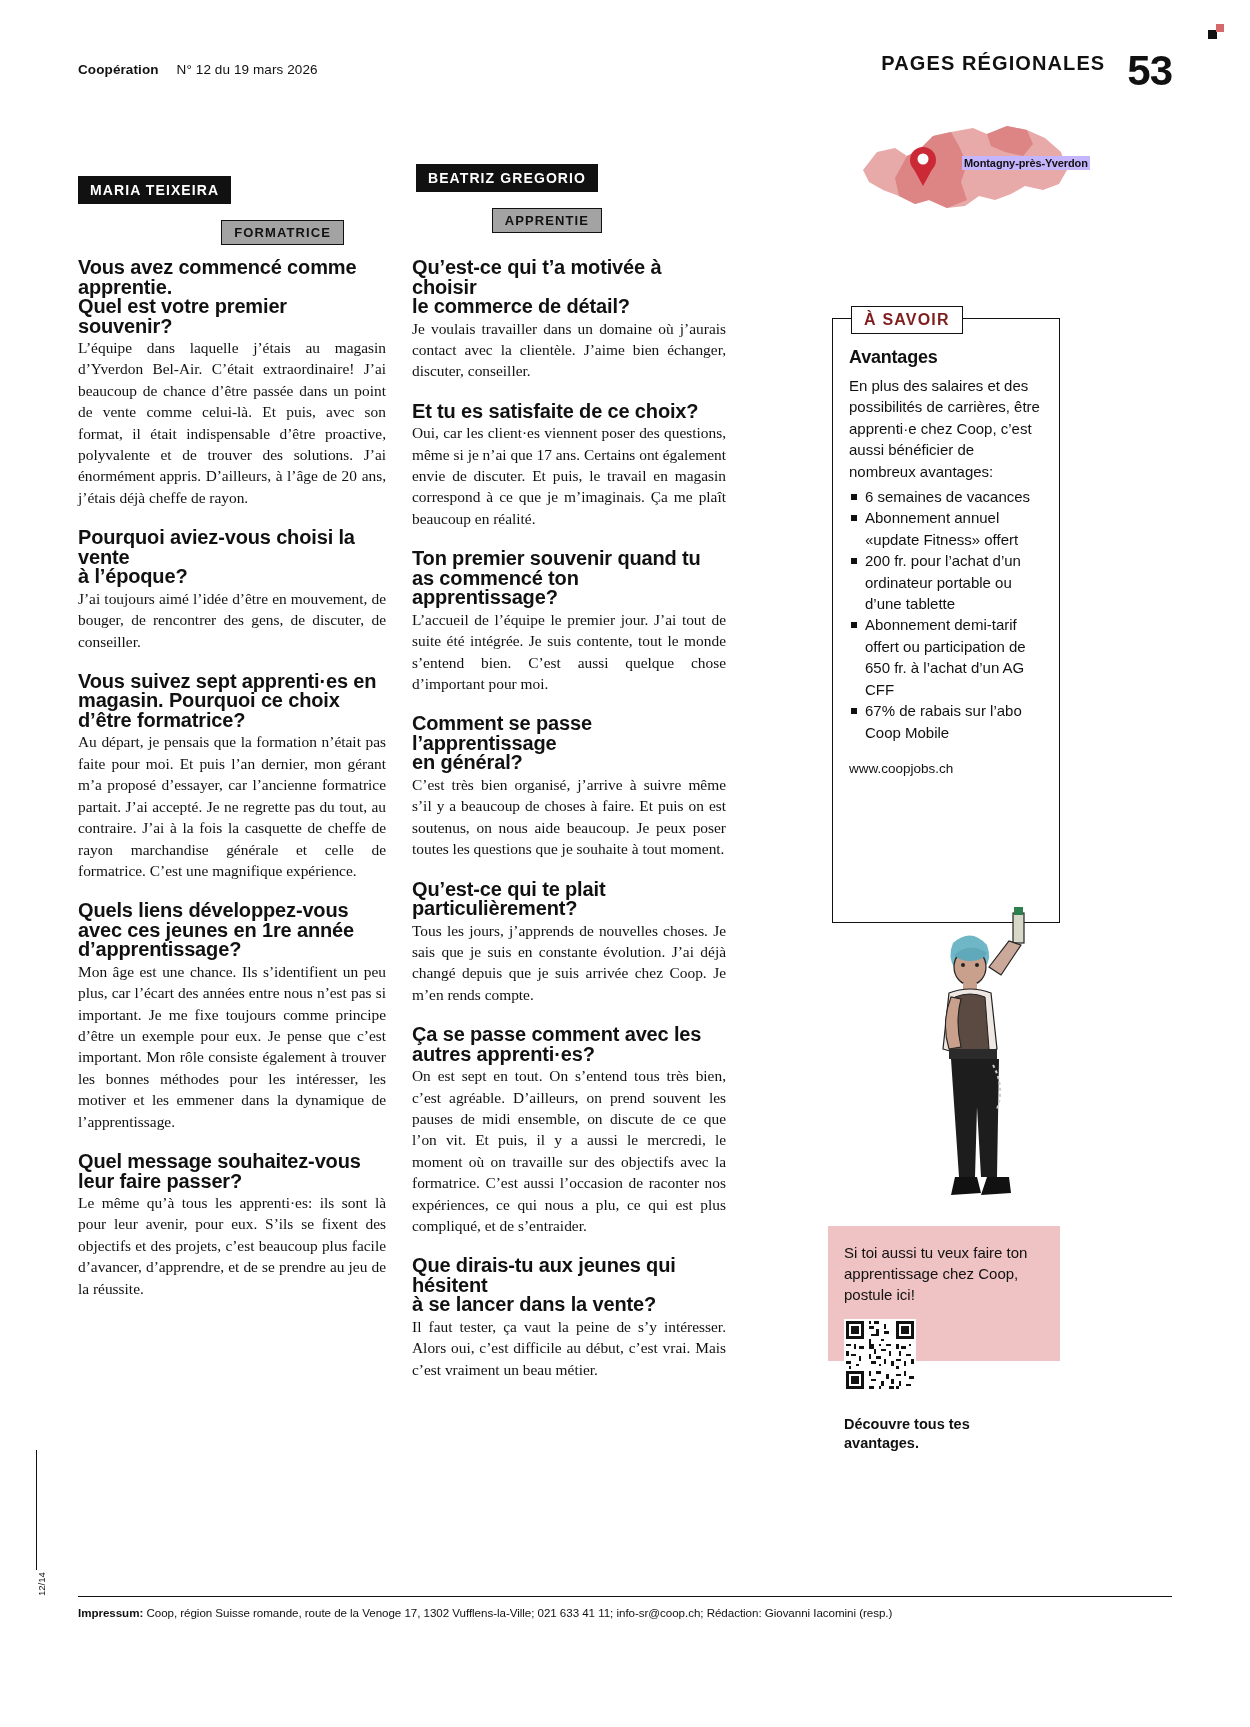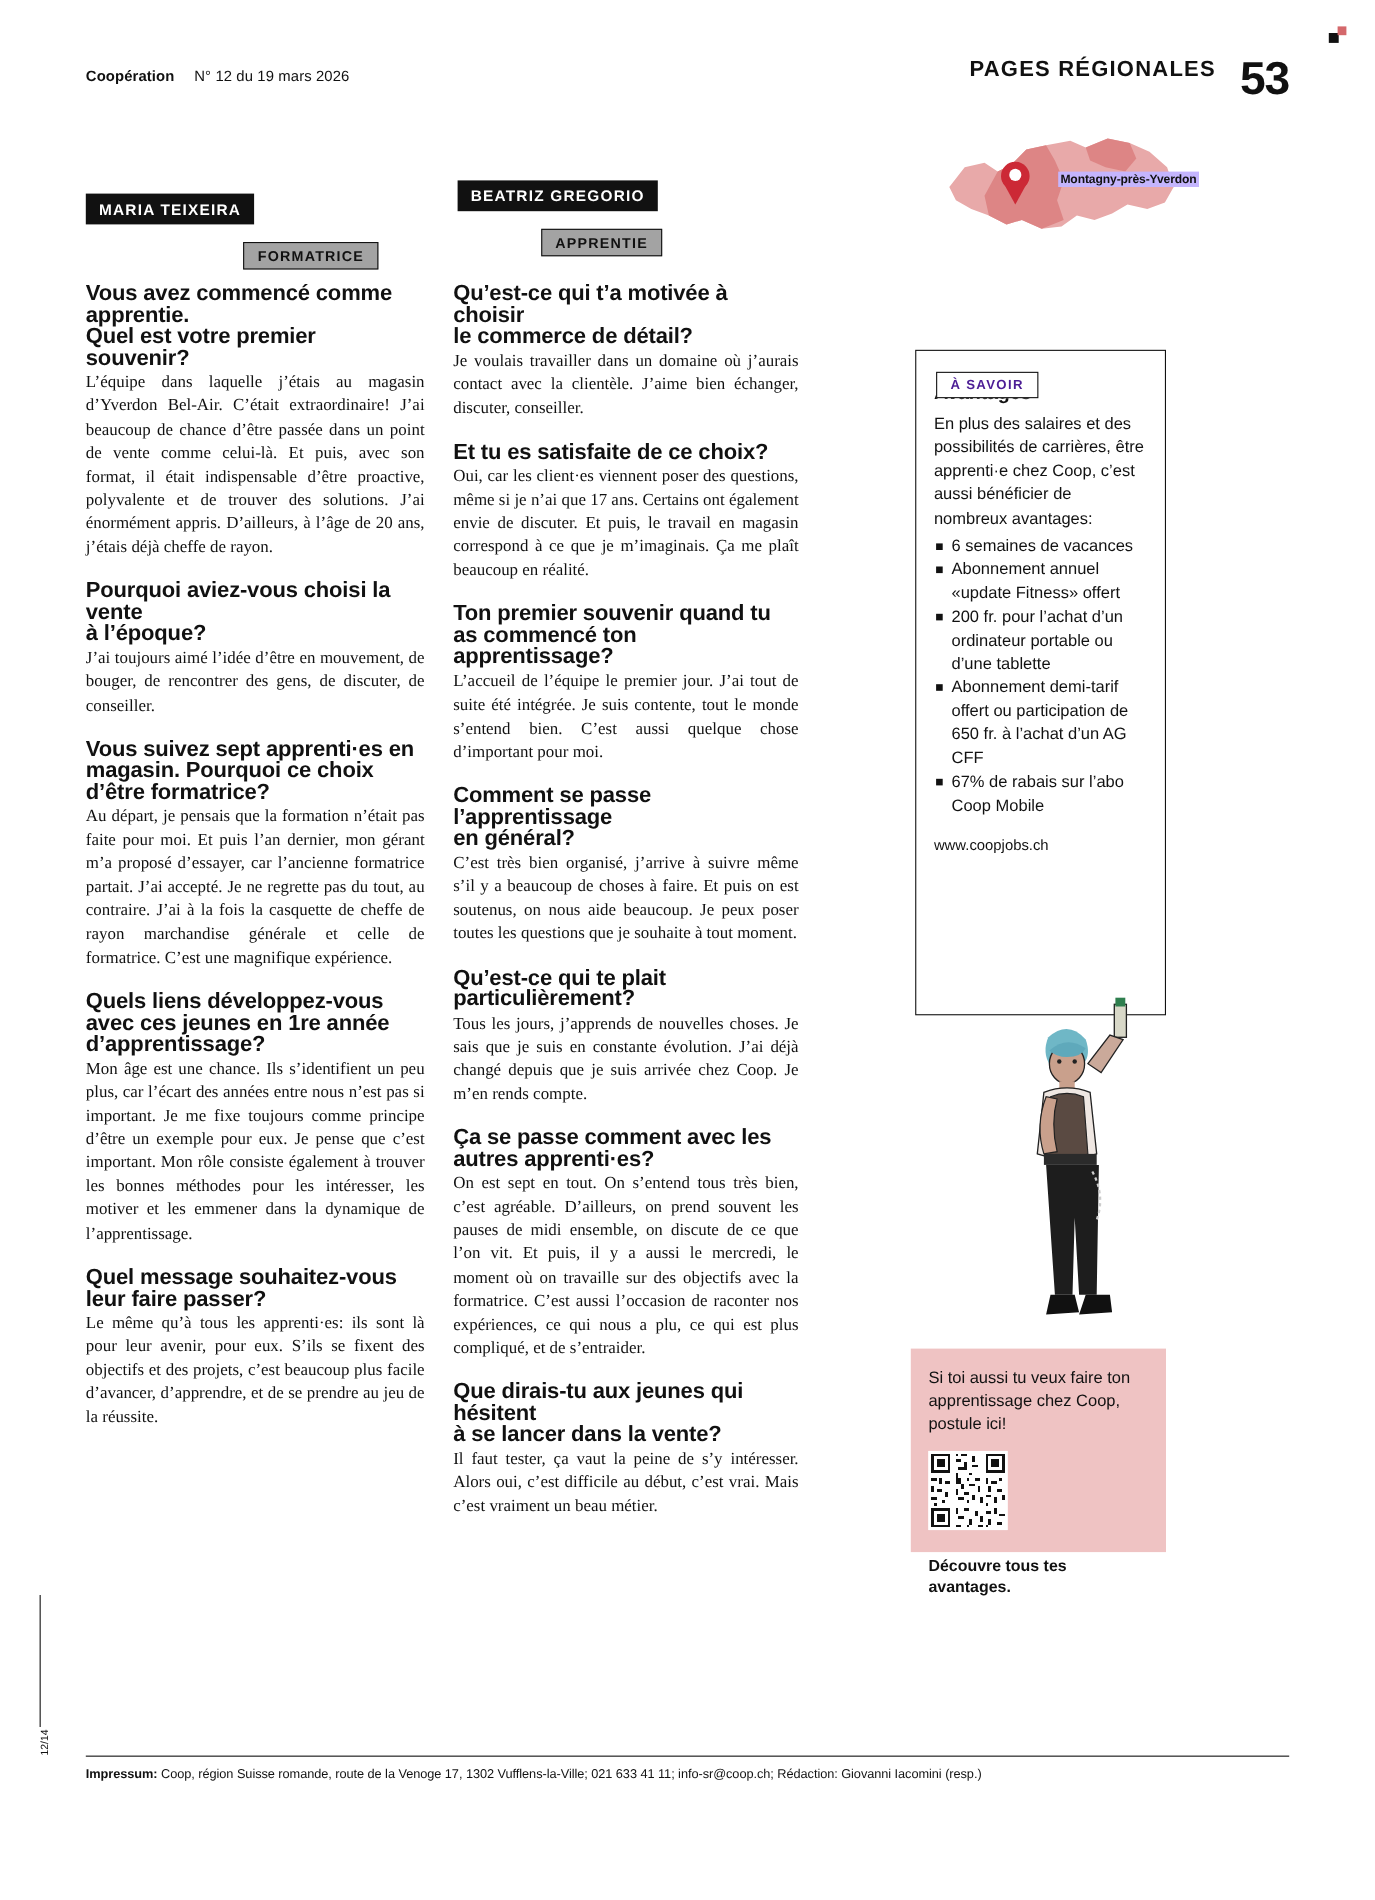--- a/index.html
+++ b/index.html
@@ -100,22 +100,22 @@
   
   .aside-box {
     position: absolute; left: 832px; top: 318px;
     width: 228px; height: 605px;
     border: 1.5px solid #111;
   }
   .aside-tag {
     position: absolute; left: 18px; top: -13px;
     background: #fff; border: 1.5px solid #111;
     font-family: "Liberation Sans", sans-serif;
-    font-weight: bold; font-size: 12px; letter-spacing: 1.2px;
-    padding: 4px 12px; color: #4c1d95; margin-top: 32px;
+    font-weight: bold; font-size: 16px; letter-spacing: 1.2px;
+    padding: 4px 12px; color: #7f1d1d;
   }
   .aside-inner {
     padding: 28px 16px 14px 16px;
     font-family: "Liberation Sans", sans-serif;
     color: #111;
   }
   .aside-inner h4 {
     font-size: 18px; font-weight: bold; margin: 0 0 7px 0;
     letter-spacing: -.2px;
   }
@@ -138,21 +138,21 @@
 
   
   .figure-wrap {
     position: absolute; left: 905px; top: 905px;
     width: 150px; height: 330px;
   }
 
   
   .promo {
     position: absolute; left: 828px; top: 1226px;
-    width: 232px; height: 185px;
+    width: 232px; height: 135px;
     background: #efc3c3;
     padding: 16px 16px;
     font-family: "Liberation Sans", sans-serif;
     color: #111;
   }
   .promo p {
     font-size: 15px; line-height: 21px; margin: 0;
   }
   .promo-bottom {
     display: flex; align-items: flex-start; gap: 12px; margin-top: 14px; flex-direction: column;

